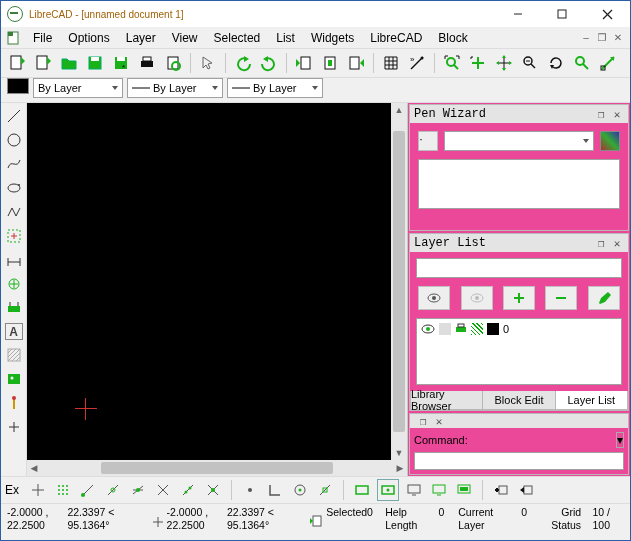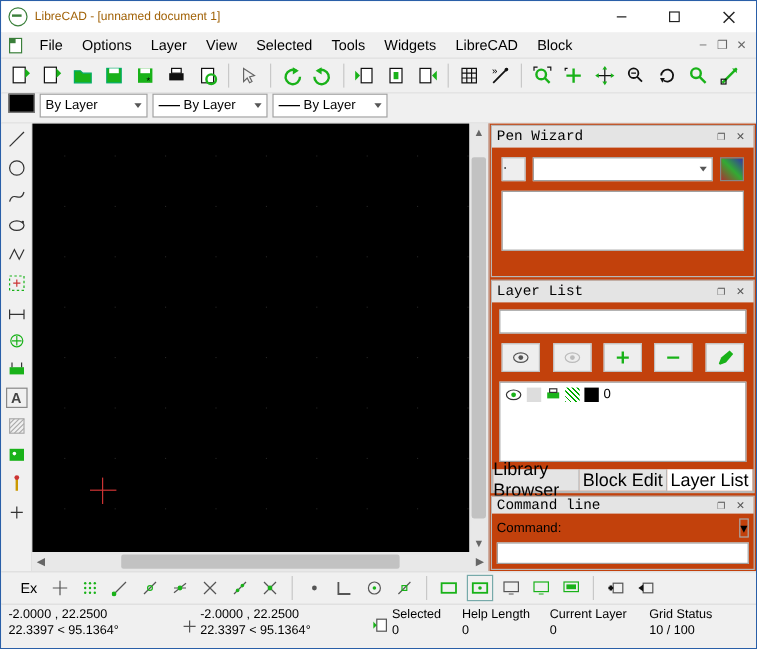--- a/index.html
+++ b/index.html
@@ -34,49 +34,49 @@
 .crosshair:before,.crosshair:after{content:"";position:absolute;background:#c33}
 .crosshair:before{left:10px;top:0;width:1px;height:22px}
 .crosshair:after{top:10px;left:0;height:1px;width:22px}
 .scroll-v{width:16px;background:#e8e8e8;display:flex;flex-direction:column}
 .scroll-v .thumb{flex:1;margin:14px 2px;background:#c2c2c2;border-radius:2px}
 .scroll-v .arr{height:14px;display:flex;align-items:center;justify-content:center;color:#666;font-size:9px}
 .scroll-h{height:16px;background:#e8e8e8;display:flex}
 .scroll-h .arr{width:14px;display:flex;align-items:center;justify-content:center;color:#666;font-size:9px}
 .scroll-h .track{flex:1;position:relative}
 .scroll-h .thumb{position:absolute;left:60px;right:60px;top:2px;bottom:2px;background:#c2c2c2;border-radius:2px}
-.rightcol{width:222px;display:flex;flex-direction:column;background:#c2410c;border-left:1px solid #c8c8c8}
+.rightcol{width:222px;display:flex;flex-direction:column;background:#ec4899;border-left:1px solid #c8c8c8}
 .panel{border:1px solid #b8b8b8;margin:1px;display:flex;flex-direction:column}
 .panelhdr{height:18px;background:#e4e4e4;display:flex;align-items:center;padding:0 4px;font-family:"Courier New",monospace;font-size:12px}
 .panelhdr .t{flex:1}
 .panelhdr .hbtn{width:14px;height:14px;display:flex;align-items:center;justify-content:center;color:#555;font-size:11px;margin-left:2px}
 .penwiz-body{padding:8px;display:flex;flex-direction:column;gap:8px}
 .penwiz-row{display:flex;gap:6px;align-items:center}
 .pwbtn{width:18px;height:18px;border:1px solid #bbb;background:#eee}
 .pwcombo{flex:1;height:18px;border:1px solid #a0a0a0;background:#fff;position:relative}
 .pwcombo:after{content:"";position:absolute;right:4px;top:7px;border-left:3px solid transparent;border-right:3px solid transparent;border-top:4px solid #555}
 .pwsw{width:18px;height:18px;border:1px solid #888;background:linear-gradient(45deg,#a33,#3a3,#33a)}
 .bigbox{flex:1;border:1px solid #a0a0a0;background:#fff;min-height:48px}
 .layerlist-body{padding:6px;display:flex;flex-direction:column;gap:6px;flex:1}
 .llsearch{height:18px;border:1px solid #a0a0a0;background:#fff}
 .lltb{display:flex;gap:6px;justify-content:space-around;padding:2px 0}
 .llbtn{width:30px;height:22px;border:1px solid #c0c0c0;background:#eee;display:flex;align-items:center;justify-content:center;font-size:12px}
 .lllist{flex:1;border:1px solid #a0a0a0;background:#fff;padding:4px}
 .llrow{display:flex;align-items:center;gap:4px;font-size:11px}
 .sq{width:12px;height:12px;display:inline-block}
 .tabs{display:flex;border:1px solid #b8b8b8;border-top:none}
-.tab{flex:1;height:18px;display:flex;align-items:center;justify-content:center;font-size:15px;background:#e4e4e4;border-right:1px solid #b8b8b8}
+.tab{flex:1;height:18px;display:flex;align-items:center;justify-content:center;font-size:11px;background:#e4e4e4;border-right:1px solid #b8b8b8}
 .tab.active{background:#fff}
 .tab:last-child{border-right:none}
 .cmdbody{padding:4px;display:flex;flex-direction:column;gap:4px}
 .cmdfield{height:16px;border:1px solid #a0a0a0;background:#fff}
 .cmdlbl{font-size:11px}
-.bottomtools{height:26px;background:#f0f0f0;display:flex;align-items:center;padding:0 16px;gap:5px;border-top:1px solid #ddd}
+.bottomtools{height:26px;background:#f0f0f0;display:flex;align-items:center;padding:0 4px;gap:5px;border-top:1px solid #ddd}
 .sb{height:32px;background:#f0f0f0;display:flex;padding:2px 6px;border-top:1px solid #ddd}
-.sbcell{display:flex;flex-direction:column;font-size:10.5px;line-height:13px;padding-right:14px}
+.sbcell{display:flex;font-size:10.5px;line-height:13px;padding-right:14px}
 .sbmini{width:18px;display:flex;align-items:center;justify-content:center}
 svg{display:block}
 .panelbody-grow{flex:1;display:flex;flex-direction:column}
 .llhatch{width:12px;height:12px;background:repeating-linear-gradient(45deg,#0a0,#0a0 1px,transparent 1px,transparent 3px);display:inline-block}
 .bbtn{width:20px;height:20px;display:flex;align-items:center;justify-content:center}
 </style>
 </head>
 <body>
 
 <div class="win">
@@ -107,21 +107,21 @@
         <svg width="12" height="14">
           <rect x="1" y="1" width="10" height="12" fill="#fff" stroke="#3a7f3a"></rect>
           <rect x="1" y="1" width="5" height="4" fill="#3a7f3a"></rect>
         </svg>
       </span>
     <span class="menu">File</span>
     <span class="menu">Options</span>
     <span class="menu">Layer</span>
     <span class="menu">View</span>
     <span class="menu">Selected</span>
-    <span class="menu">Tools</span>
+    <span class="menu">List</span>
     <span class="menu">Widgets</span>
     <span class="menu">LibreCAD</span>
     <span class="menu">Block</span>
     <span class="spacer"></span>
     <div class="mdibtns">
       <span>–</span>
       <span>❐</span>
       <span>✕</span>
     </div>
   </div>
@@ -472,21 +472,20 @@
         </div>
         <div class="tabs">
           <div class="tab">Library Browser</div>
           <div class="tab">Block Edit</div>
           <div class="tab active">Layer List</div>
         </div>
       </div>
 
       <div class="panel" style="height:60px">
         <div class="panelhdr">
-          <span class="t">Command line</span>
           <span class="hbtn">❐</span>
           <span class="hbtn">✕</span>
         </div>
         <div class="cmdbody">
           <div style="display:flex;align-items:center;gap:4px">
             <span class="cmdlbl">Command:</span>
             <span style="flex:1"></span>
             <span class="hbtn" style="border:1px solid #aaa">▾</span>
           </div>
           <div class="cmdfield"></div>
@@ -651,18 +650,18 @@
         <span>0</span>
       </div>
     <div class="sbcell" style="width:60px">
         <span>Help Length</span>
         <span>0</span>
       </div>
     <div class="sbcell" style="width:70px">
         <span>Current Layer</span>
         <span>0</span>
       </div>
-    <div class="sbcell" style="width:70px;text-align:left">
+    <div class="sbcell" style="width:70px;text-align:right">
         <span>Grid Status</span>
         <span>10 / 100</span>
       </div>
   </div>
 </div>
 
 </body></html>

